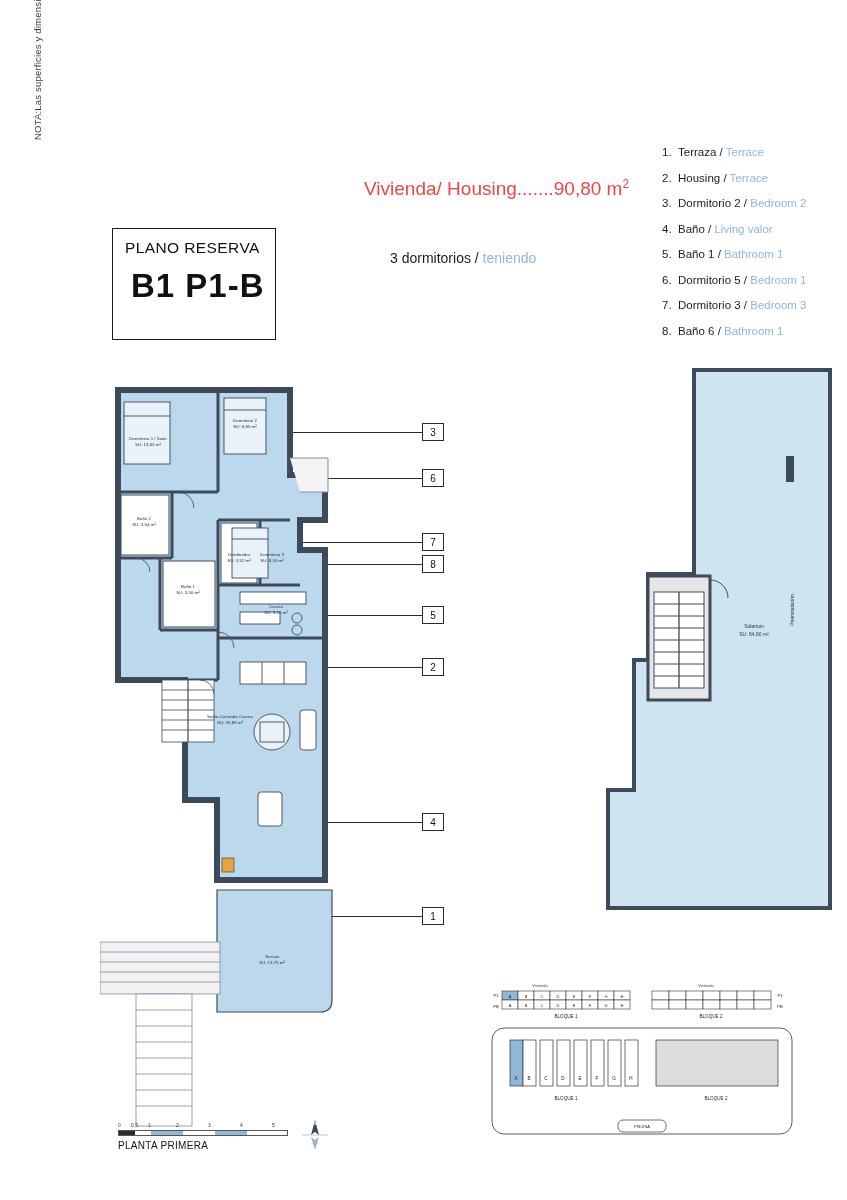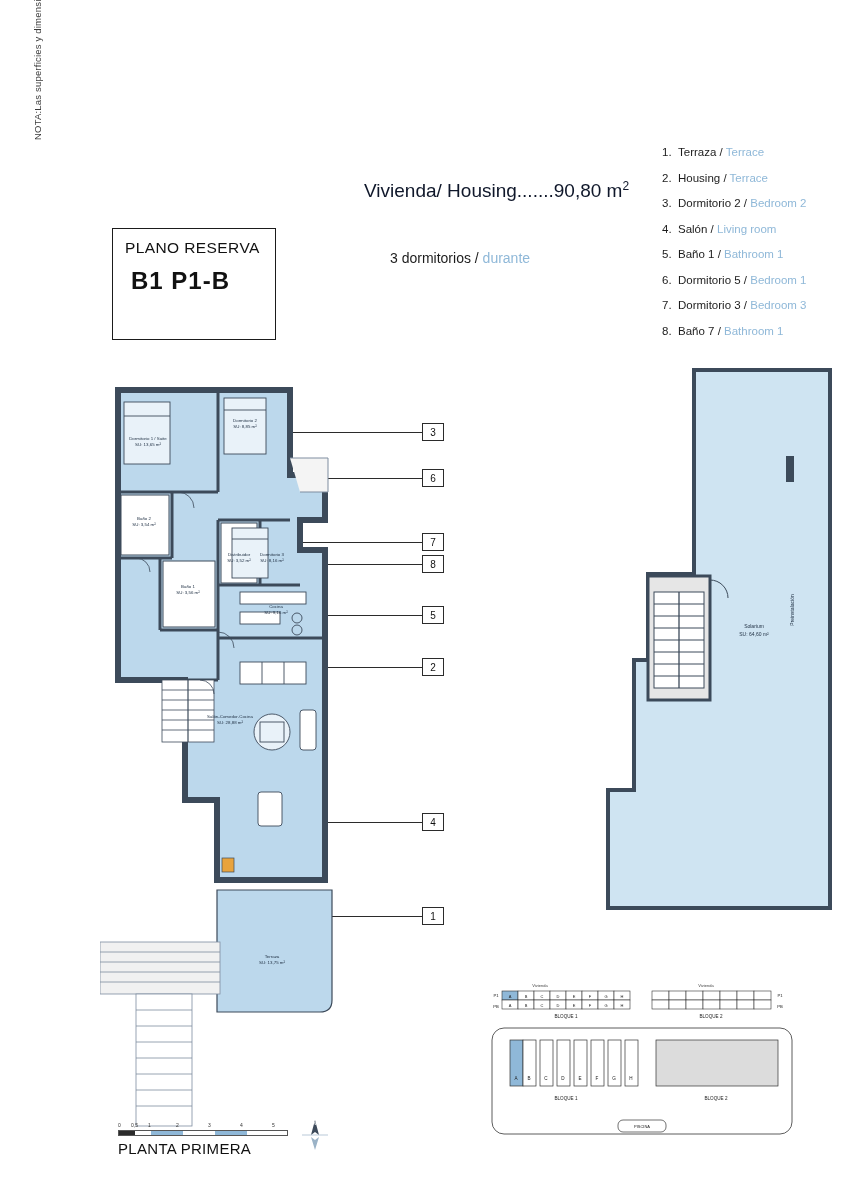--- a/index.html
+++ b/index.html
@@ -33,27 +33,27 @@
     width: 164px; height: 112px;
     border: 1.4px solid #1b1b1b;
     background:#fff;
   }
   .reserva-title {
     position:absolute; left:12px; top:10px;
     font-size: 15.5px; letter-spacing: .4px; color:#111;
   }
   .reserva-code {
     position:absolute; left:18px; top:38px;
-    font-size: 24px; font-weight: 700; letter-spacing: 1px; color:#111;
+    font-size: 33px; font-weight: 700; letter-spacing: 1px; color:#111;
   }
 
   
   .areas { position:absolute; left:364px; top:172px; }
   .areas .line {
-    font-size: 19px; color:#0f172a; line-height: 29px; white-space:nowrap;
+    font-size: 19px; color:#ef4444; line-height: 24px; white-space:nowrap;
   }
   .areas .line .sup { font-size: 12px; vertical-align: super; }
   .bedrooms {
     position:absolute; left:390px; top:250px;
     font-size: 14px; color:#1c1c1c;
   }
   .bedrooms .en { color:#8fb8d8; }
 
   
   .legend { position:absolute; left:654px; top:146px; width:190px;margin-left:8px; }
@@ -74,21 +74,21 @@
 
   
   .plan { position:absolute; left:100px; top:380px; width:345px; height:1010px; }
   .solar { position:absolute; left:590px; top:360px; width:250px; height:560px; }
 
   
   .scalebar { position:absolute; left:118px; top:1122px; width:170px; }
   .scale-nums { font-size:5px; color:#333; position:relative; height:8px; }
   .scale-nums span { position:absolute; top:0; }
   .scale-row { display:flex; height:6px; border:.6px solid #555; }
-  .planta { font-size:15px; color:#111; margin-top:4px; letter-spacing:.3px; }
+  .planta { font-size:10px; color:#111; margin-top:4px; letter-spacing:.3px; }
   .compass { position:absolute; left:300px; top:1118px; width:30px; height:34px; }
 
   
   .blocks { position:absolute; left:488px; top:980px; width:320px; height:160px; }
 </style>
 </head>
 <body>
 
 <div class="page">
 
@@ -98,32 +98,32 @@
     <div class="reserva-title">PLANO RESERVA</div>
     <div class="reserva-code">B1 P1-B</div>
   </div>
 
   <div class="areas">
     <div class="line">
       <span>Vivienda/ Housing.......</span><span>90,80 m</span><span class="sup">2</span>
     </div>
   </div>
   <div class="bedrooms">
-    <span>3 dormitorios / </span><span class="en">durante</span>
+    <span>3 dormitorios / </span><span class="en">teniendo</span>
   </div>
 
   <div class="legend">
     <div class="item"><span class="num">1.</span><span>Terraza / </span><span class="en">Terrace</span></div>
     <div class="item"><span class="num">2.</span><span>Housing / </span><span class="en">Terrace</span></div>
     <div class="item"><span class="num">3.</span><span>Dormitorio 2 / </span><span class="en">Bedroom 2</span></div>
-    <div class="item"><span class="num">4.</span><span>Salón / </span><span class="en">Living room</span></div>
+    <div class="item"><span class="num">4.</span><span>Baño / </span><span class="en">Living valor</span></div>
     <div class="item"><span class="num">5.</span><span>Baño 1 / </span><span class="en">Bathroom 1</span></div>
     <div class="item"><span class="num">6.</span><span>Dormitorio 5 / </span><span class="en">Bedroom 1</span></div>
     <div class="item"><span class="num">7.</span><span>Dormitorio 3 / </span><span class="en">Bedroom 3</span></div>
-    <div class="item"><span class="num">8.</span><span>Baño 7 / </span><span class="en">Bathroom 1</span></div>
+    <div class="item"><span class="num">8.</span><span>Baño 6 / </span><span class="en">Bathroom 1</span></div>
   </div>
 
   <div class="leader" style="left:196px; top:432px; width:226px;"></div>
   <div class="callout" style="left:422px; top:423px;">3</div>
 
   <div class="leader" style="left:192px; top:478px; width:230px;"></div>
   <div class="callout" style="left:422px; top:469px;">6</div>
 
   <div class="leader" style="left:278px; top:542px; width:144px;"></div>
   <div class="callout" style="left:422px; top:533px;">7</div>

